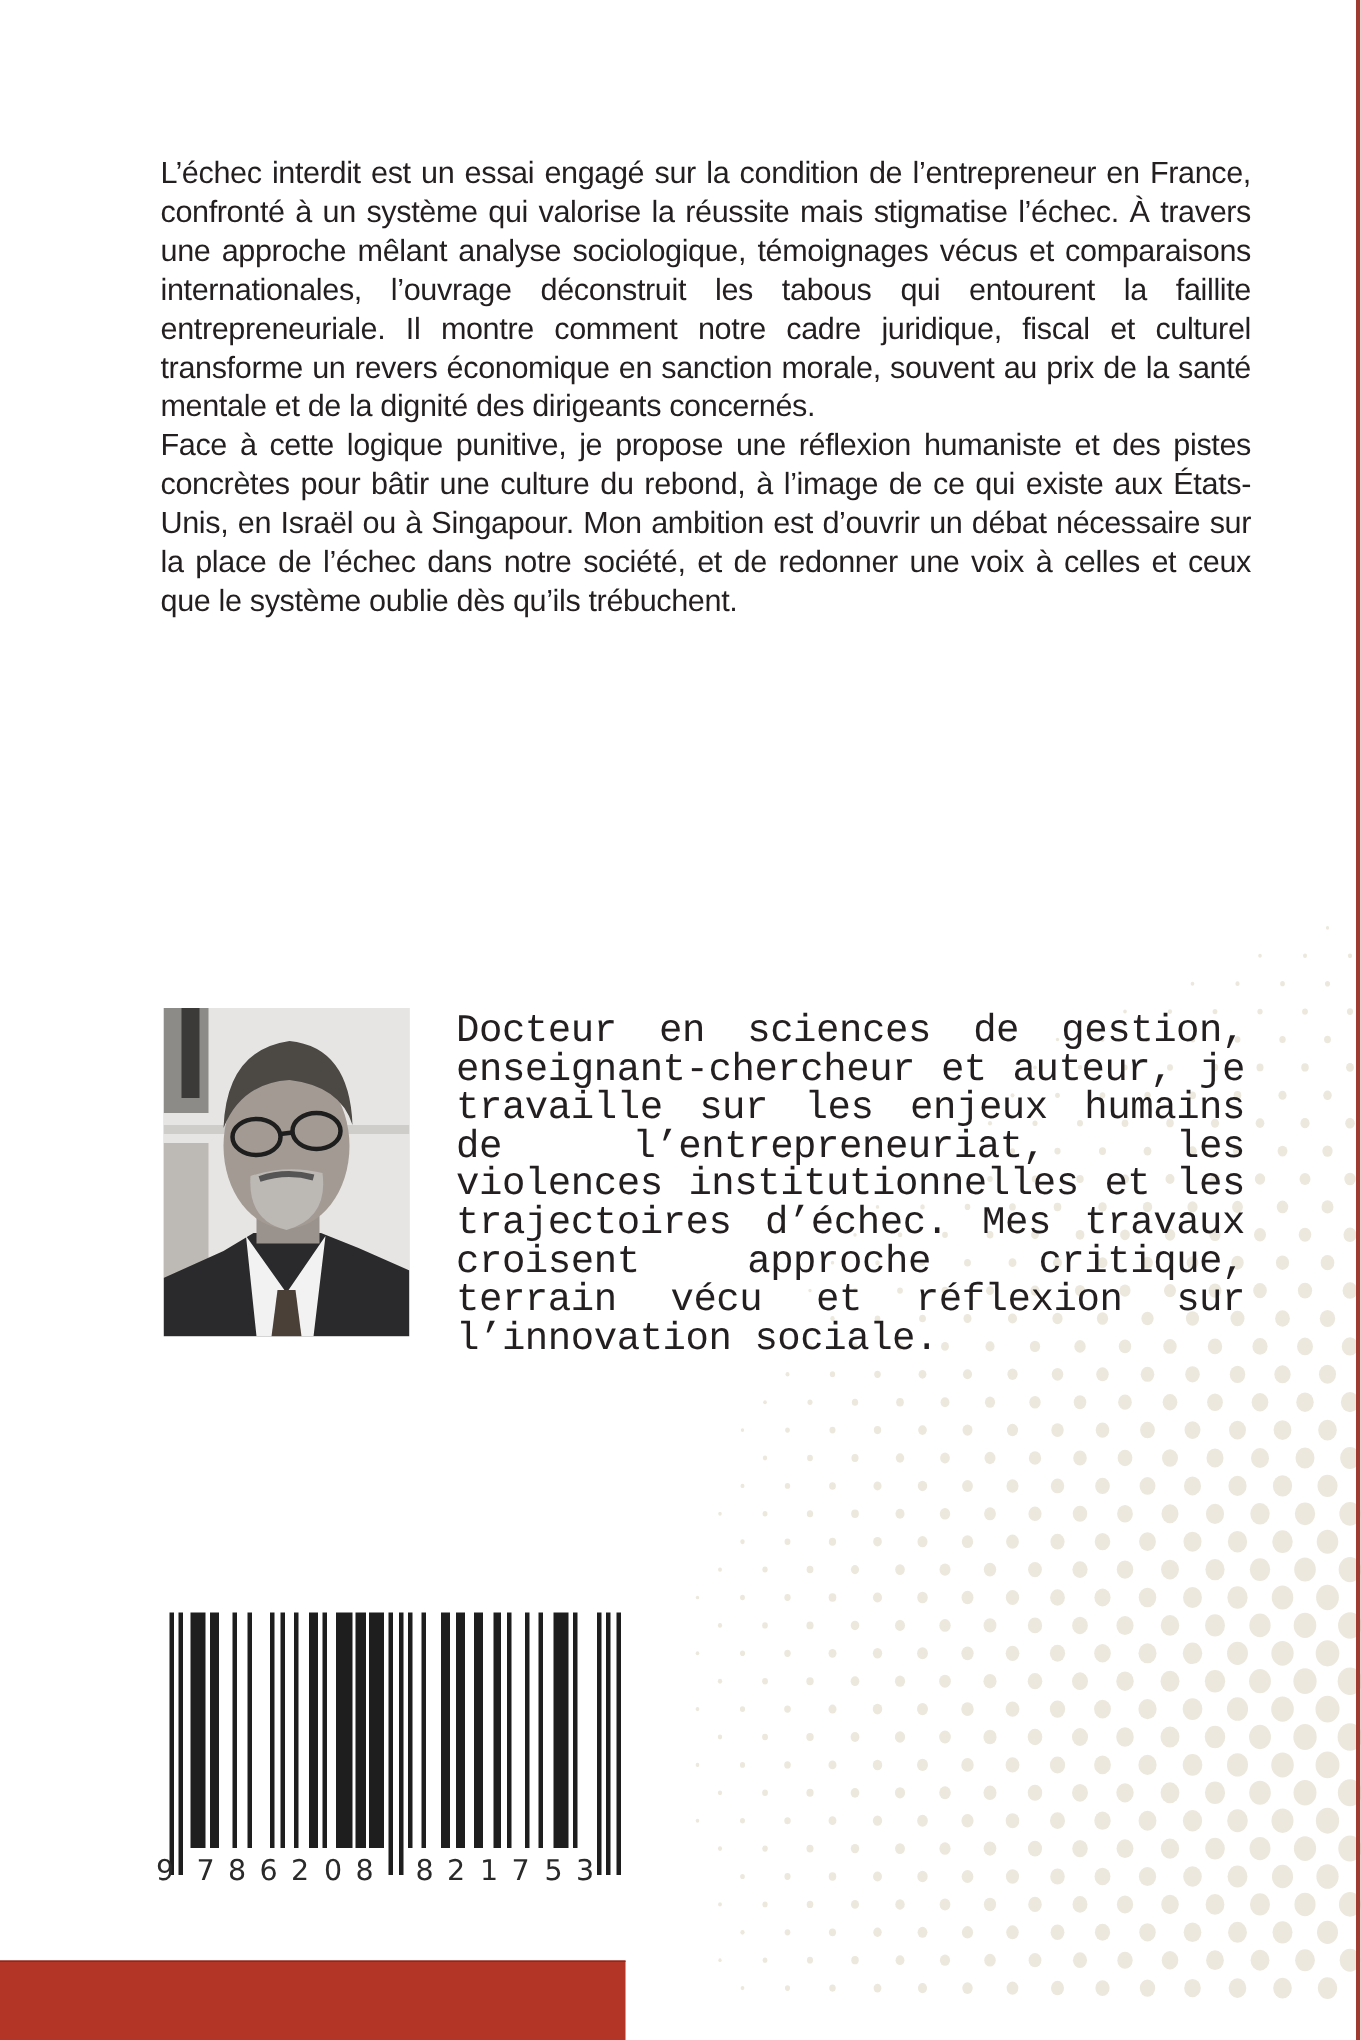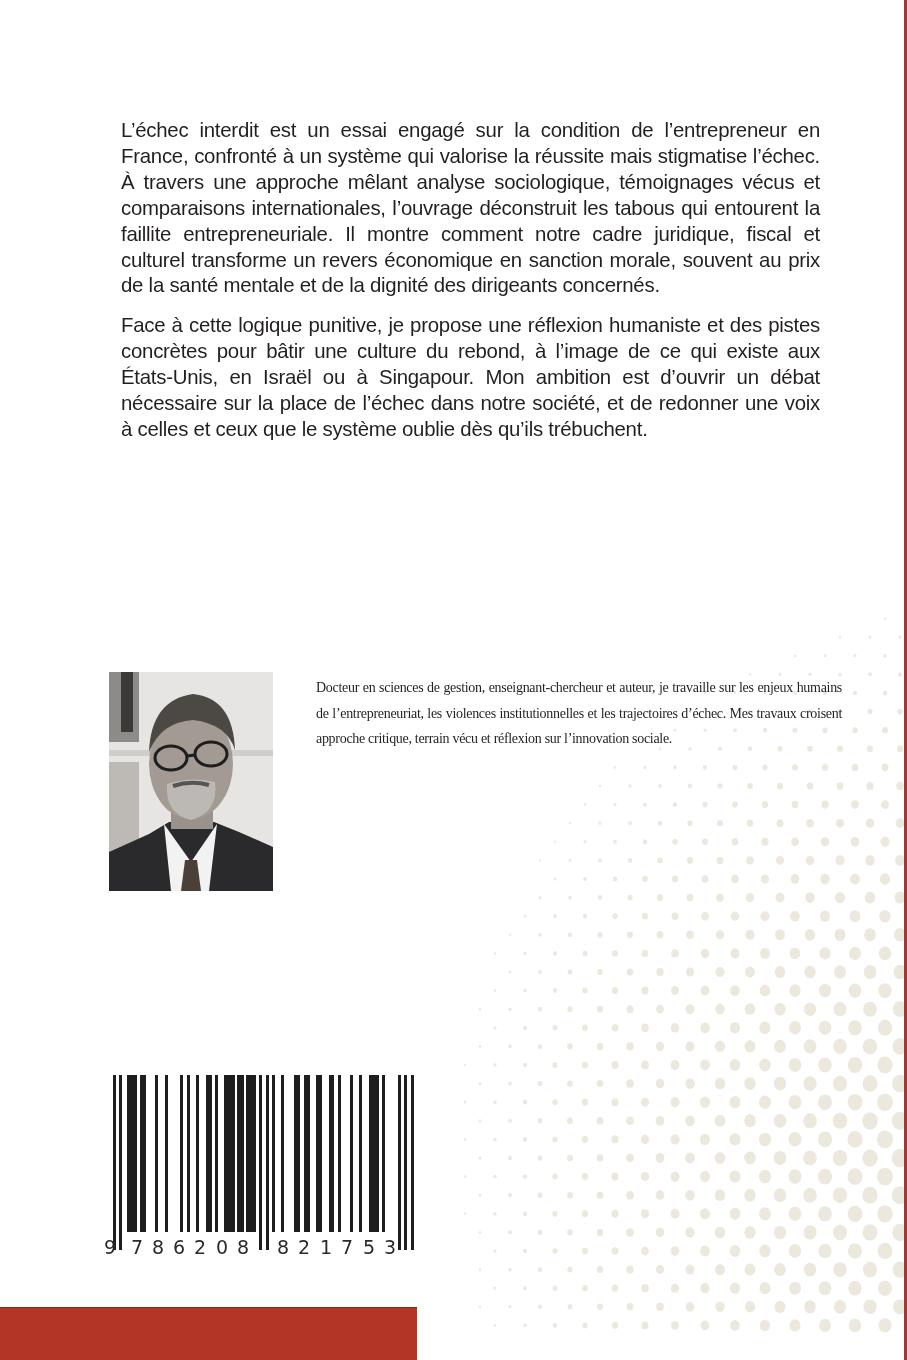--- a/index.html
+++ b/index.html
@@ -17,29 +17,29 @@
     position: absolute; left: 904px; top: 0; width: 3px; height: 1360px;
     background: #9e3a30;
   }
   .blurb {
     position: absolute; left: 107px; top: 104px; width: 727px;
     font-family: "Liberation Sans", sans-serif;
     font-size: 20.4px; line-height: 25.9px;
     text-align: justify; letter-spacing: -0.25px;
     font-stretch: condensed;
   }
-  .blurb p { margin: 14px; }
+  .blurb p { margin: 0; }
   .photo {
     position: absolute; left: 109px; top: 672px; width: 164px; height: 219px;
     background: #d8d6d3; overflow: hidden;
   }
   .bio {
-    position: absolute; left: 316px; top: 675px; width: 526px;
-    font-family: Liberation Serif, serif;
-    font-size: 14px; line-height: 25.6px;
+    position: absolute; left: 304px; top: 675px; width: 526px;
+    font-family: Liberation Mono, monospace;
+    font-size: 26px; line-height: 25.6px;
     text-align: justify; letter-spacing: -0.3px;
   }
   .barcode {
     position: absolute; left: 100px; top: 1060px; width: 330px; height: 210px;
   }
   .barcode .bar { position: absolute; top: 15px; background: #1e1e1e; }
   .barcode .digits span {
     position: absolute; top: 176px; font-family: "DejaVu Sans", sans-serif;
     font-size: 19px; color: #2a2a2a;
   }

